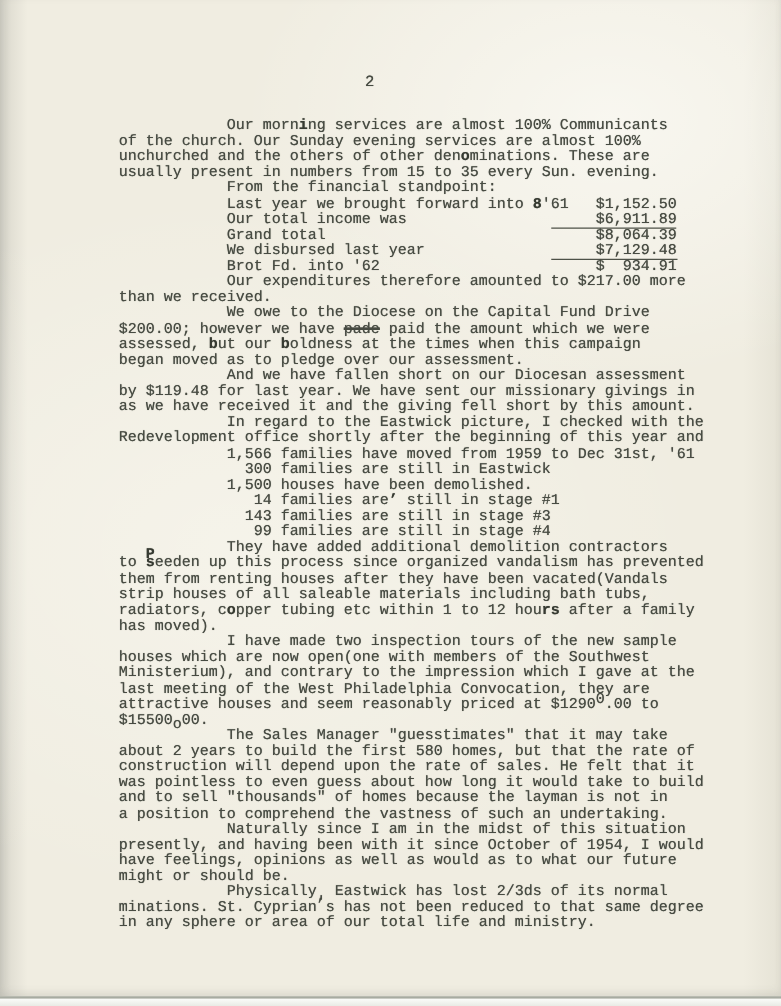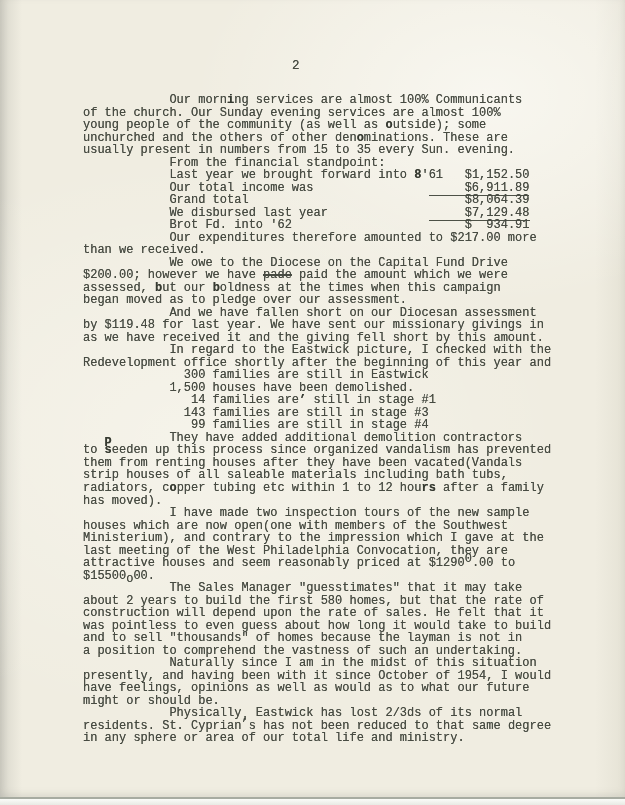--- a/index.html
+++ b/index.html
@@ -52,20 +52,21 @@
     top: 94px;
     width: 500px;
     color: #474b42;
     font-size: 12px;
     line-height: 12.53px;
     text-shadow: 0 0 0.6px rgba(71,75,66,0.8);
   }
   .line {
     white-space: pre;
     height: 12.53px;
+    margin-left: 12px;
   }
   .seg-p {  }
   .seg-b {
     font-weight: bold;
     color: #363a31;
   }
   .seg-s {
     text-decoration: line-through;
     text-decoration-thickness: 1.5px;
   }
@@ -93,40 +94,40 @@
 </head>
 <body>
 
 <div class="scan">
   <div class="paper"></div>
   <div class="below-paper"></div>
   <div class="page-number">2</div>
   <div class="text-block">
       <div class="line"><span class="seg-p">            Our morn</span><span class="seg-b">i</span><span class="seg-p">ng services are almost 100% Communicants</span></div>
       <div class="line"><span class="seg-p">of the church. Our Sunday evening services are almost 100%</span></div>
-      <div class="line"><span class="seg-p">young people of the community (as well as </span><span class="seg-b">o</span><span class="seg-p">utside); some</span></div>
       <div class="line"><span class="seg-p">unchurched and the others of other den</span><span class="seg-b">o</span><span class="seg-p">minations. These are</span></div>
       <div class="line"><span class="seg-p">usually present in numbers from 15 to 35 every Sun. evening.</span></div>
       <div class="line"><span class="seg-p">            From the financial standpoint:</span></div>
       <div class="line"><span class="seg-p">            Last year we brought forward into </span><span class="seg-b">8</span><span class="seg-p">'61   $1,152.50</span></div>
       <div class="line"><span class="seg-p">            Our total income was</span><span class="seg-p">                </span><span class="seg-u">     $6,911.89</span></div>
       <div class="line"><span class="seg-p">            Grand total</span><span class="seg-p">                              </span><span class="seg-p">$8,064.39</span></div>
       <div class="line"><span class="seg-p">            We disbursed last year</span><span class="seg-p">              </span><span class="seg-u">     $7,129.48</span></div>
       <div class="line"><span class="seg-p">            Brot Fd. into '62</span><span class="seg-p">                        </span><span class="seg-p">$  934.91</span></div>
       <div class="line"><span class="seg-p">            Our expenditures therefore amounted to $217.00 more</span></div>
       <div class="line"><span class="seg-p">than we received.</span></div>
       <div class="line"><span class="seg-p">            We owe to the Diocese on the Capital Fund Drive</span></div>
       <div class="line"><span class="seg-p">$200.00; however we have </span><span class="seg-s">pade</span><span class="seg-p"> paid the amount which we were</span></div>
       <div class="line"><span class="seg-p">assessed, </span><span class="seg-b">b</span><span class="seg-p">ut our </span><span class="seg-b">b</span><span class="seg-p">oldness at the times when this campaign</span></div>
       <div class="line"><span class="seg-p">began moved as to pledge over our assessment.</span></div>
       <div class="line"><span class="seg-p">            And we have fallen short on our Diocesan assessment</span></div>
       <div class="line"><span class="seg-p">by $119.48 for last year. We have sent our missionary givings in</span></div>
       <div class="line"><span class="seg-p">as we have received it and the giving fell short by this amount.</span></div>
       <div class="line"><span class="seg-p">            In regard to the Eastwick picture, I checked with the</span></div>
       <div class="line"><span class="seg-p">Redevelopment office shortly after the beginning of this year and</span></div>
+      <div class="line"><span class="seg-p">            1,566 families have moved from 1959 to Dec 31st, '61</span></div>
       <div class="line"><span class="seg-p">              300 families are still in Eastwick</span></div>
       <div class="line"><span class="seg-p">            1,500 houses have been demolished.</span></div>
       <div class="line"><span class="seg-p">               14 families are</span><span class="seg-b">’</span><span class="seg-p"> still in stage #1</span></div>
       <div class="line"><span class="seg-p">              143 families are still in stage #3</span></div>
       <div class="line"><span class="seg-p">               99 families are still in stage #4</span></div>
       <div class="line"><span class="seg-p">            They have added additional demolition contractors</span></div>
       <div class="line"><span class="seg-p">to </span><span class="seg-above">P</span><span class="seg-b">s</span><span class="seg-p">eeden up this process since organized vandalism has prevented</span></div>
       <div class="line"><span class="seg-p">them from renting houses after they have been vacated(Vandals</span></div>
       <div class="line"><span class="seg-p">strip houses of all saleable materials including bath tubs,</span></div>
       <div class="line"><span class="seg-p">radiators, c</span><span class="seg-b">o</span><span class="seg-p">pper tubing etc within 1 to 12 hou</span><span class="seg-b">rs</span><span class="seg-p"> after a family</span></div>
@@ -141,16 +142,16 @@
       <div class="line"><span class="seg-p">about 2 years to build the first 580 homes, but that the rate of</span></div>
       <div class="line"><span class="seg-p">construction will depend upon the rate of sales. He felt that it</span></div>
       <div class="line"><span class="seg-p">was pointless to even guess about how long it would take to build</span></div>
       <div class="line"><span class="seg-p">and to sell "thousands" of homes because the layman is not in</span></div>
       <div class="line"><span class="seg-p">a position to comprehend the vastness of such an undertaking.</span></div>
       <div class="line"><span class="seg-p">            Naturally since I am in the midst of this situation</span></div>
       <div class="line"><span class="seg-p">presently, and having been with it since October of 1954, I would</span></div>
       <div class="line"><span class="seg-p">have feelings, opinions as well as would as to what our future</span></div>
       <div class="line"><span class="seg-p">might or should be.</span></div>
       <div class="line"><span class="seg-p">            Physically</span><span class="seg-sub">,</span><span class="seg-p"> Eastwick has lost 2/3ds of its normal</span></div>
-      <div class="line"><span class="seg-p">residents. St. Cyprian</span><span class="seg-sup">'</span><span class="seg-p">s has not been reduced to that same degree</span></div>
+      <div class="line"><span class="seg-p">minations. St. Cyprian</span><span class="seg-sup">'</span><span class="seg-p">s has not been reduced to that same degree</span></div>
       <div class="line"><span class="seg-p">in any sphere or area of our total life and ministry.</span></div>
     </div>
 </div>
 
 </body></html>

